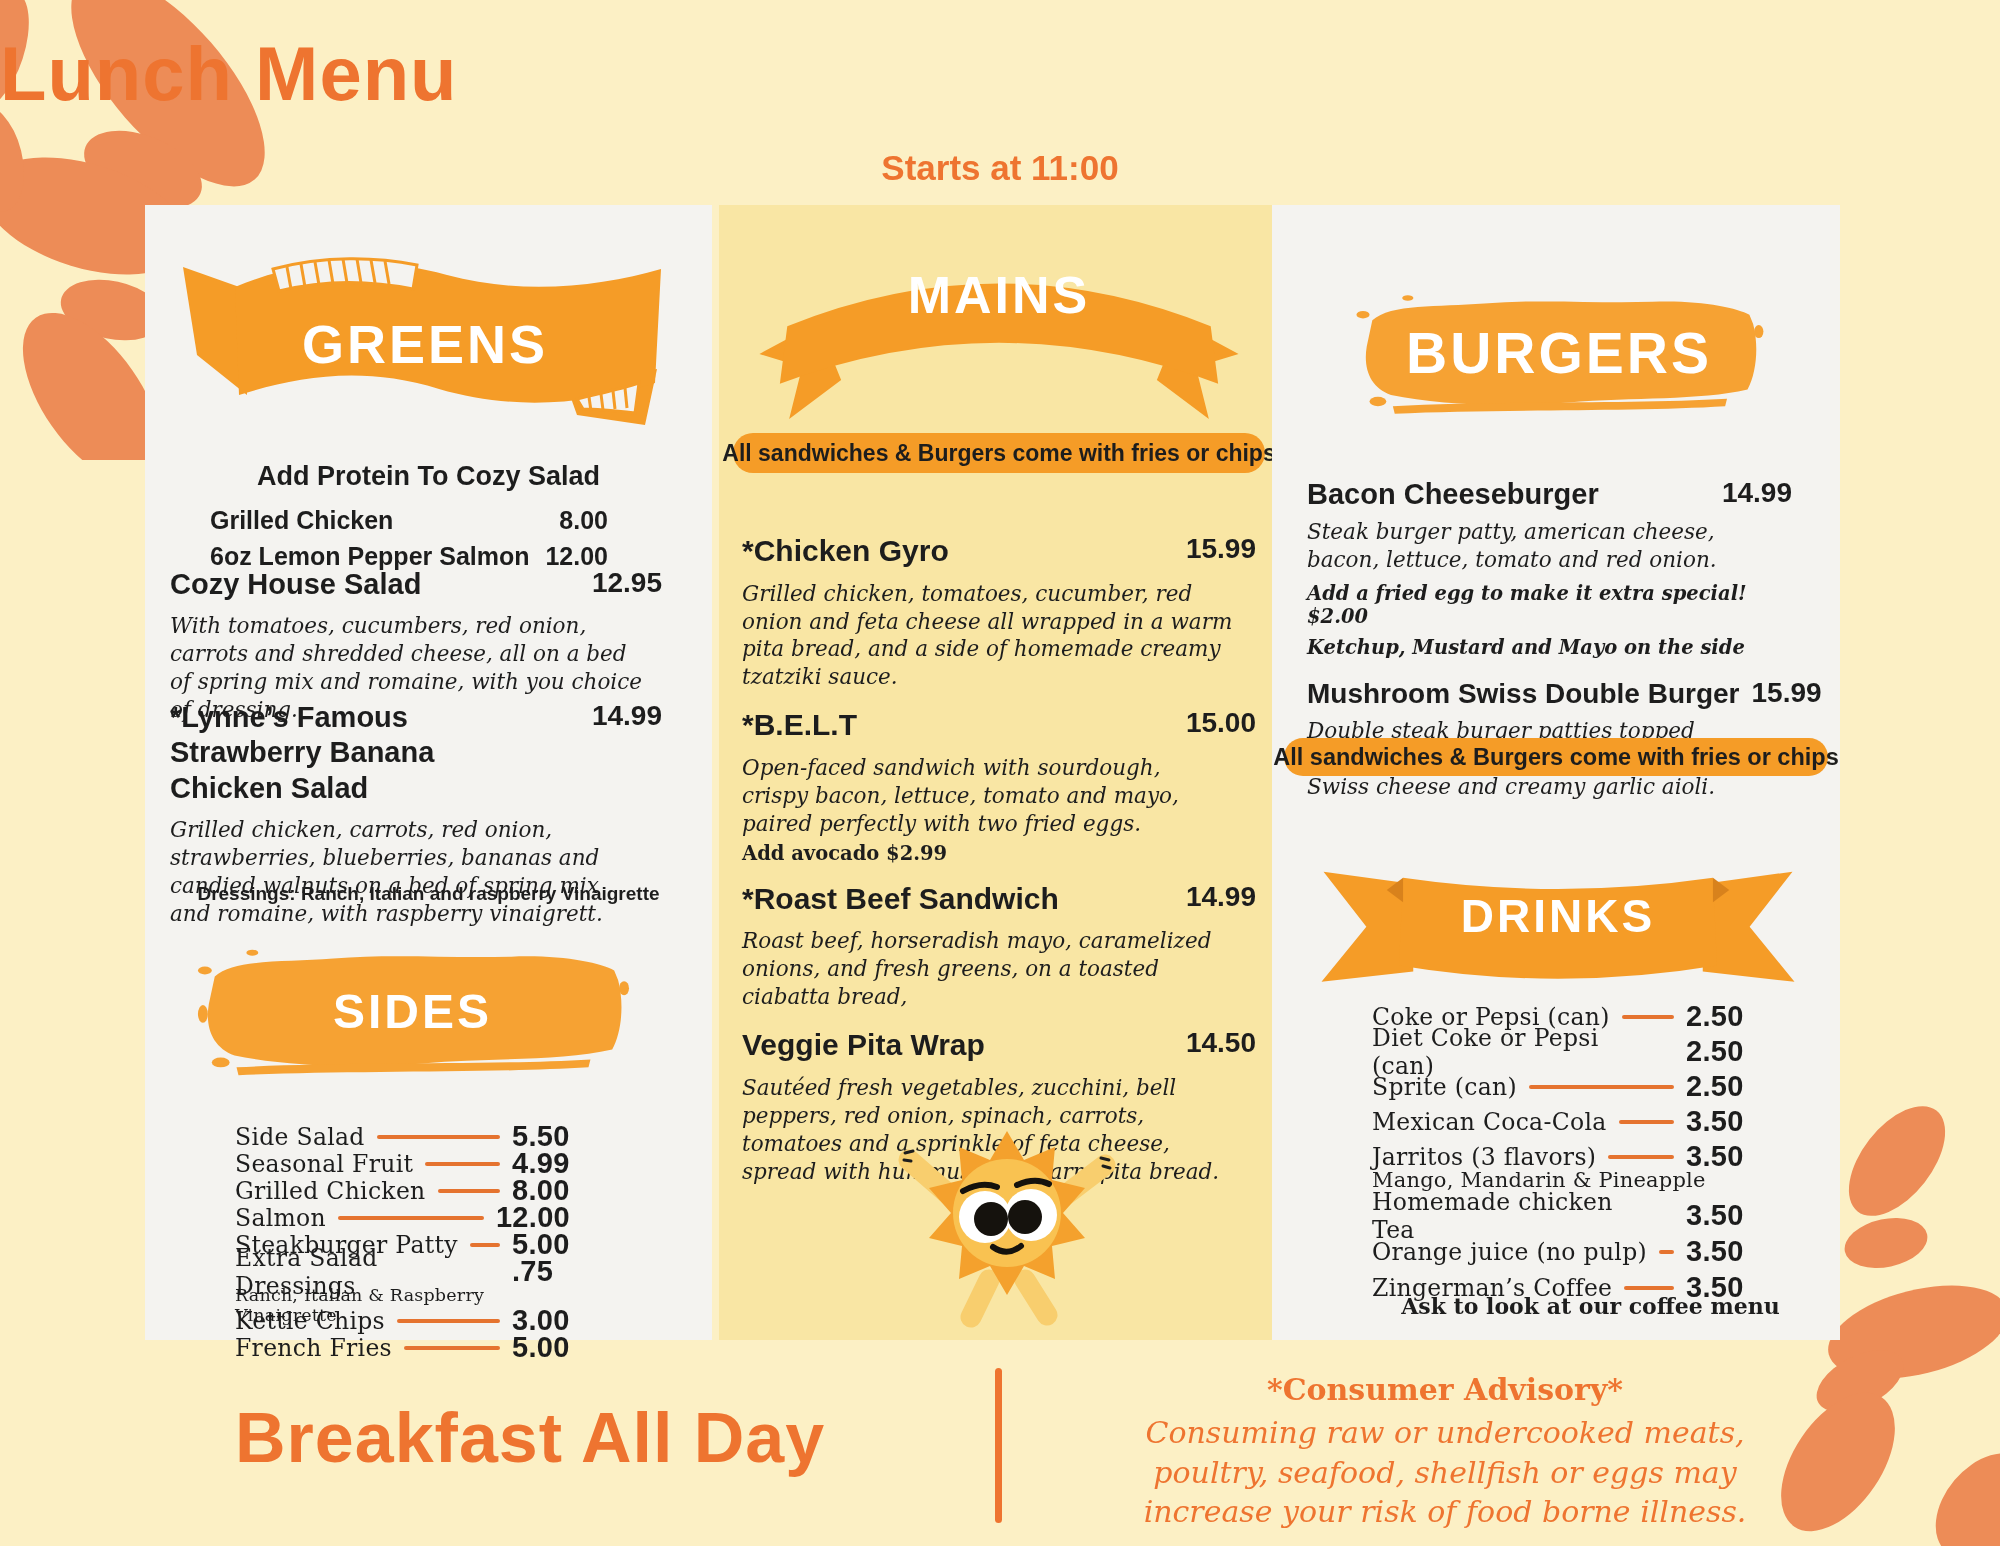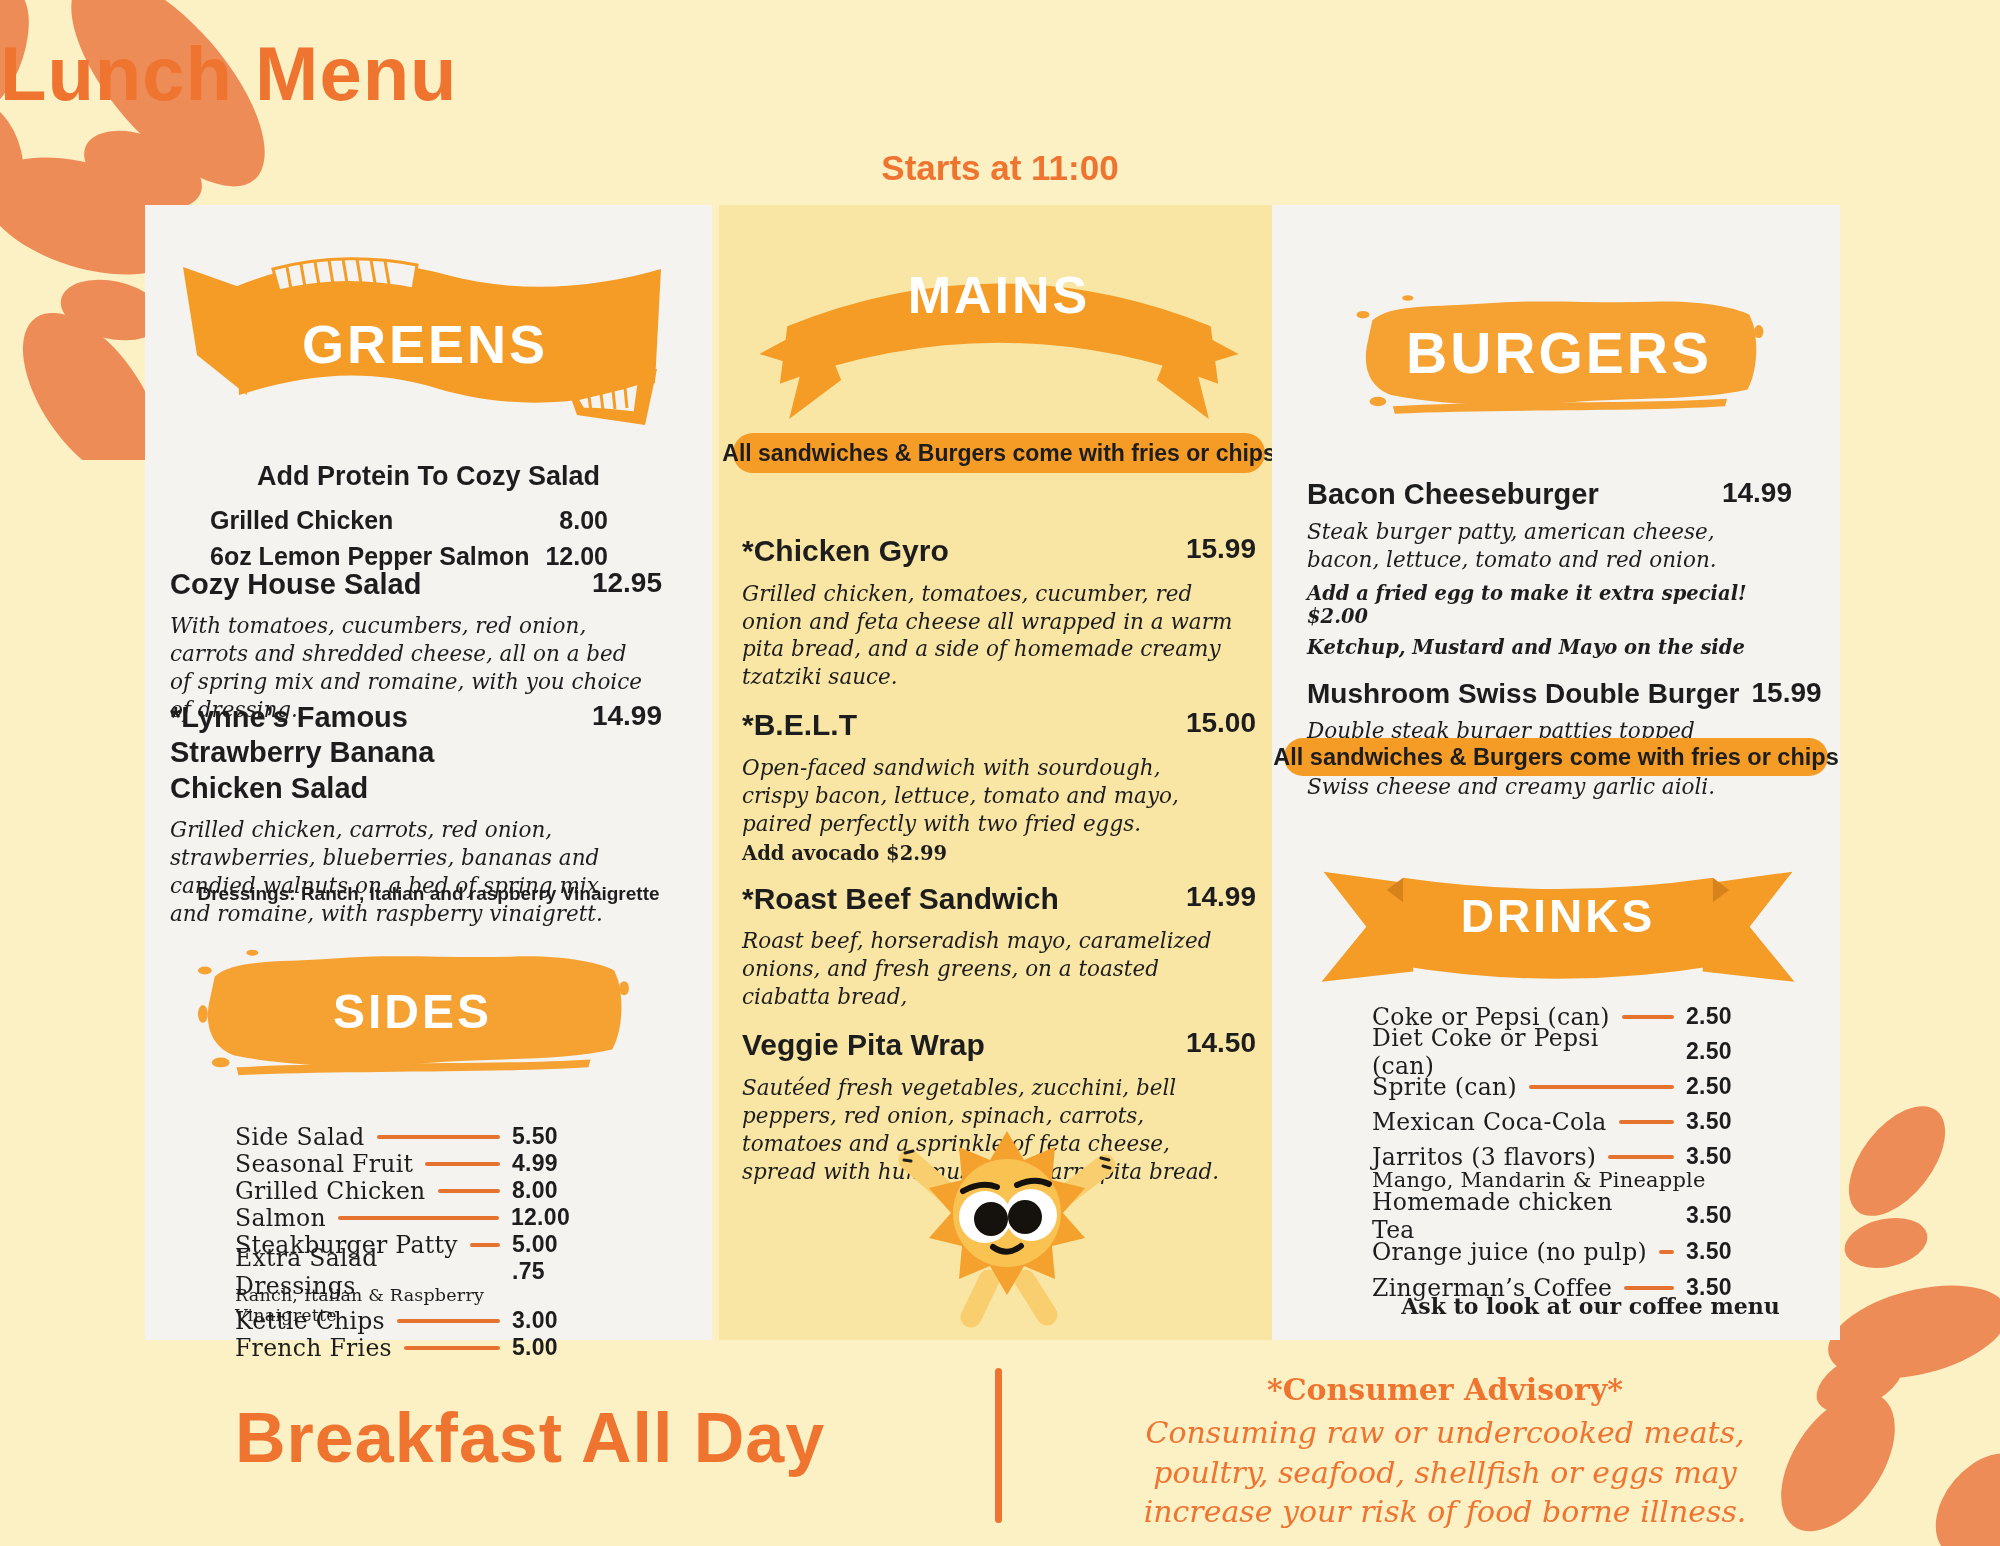--- a/index.html
+++ b/index.html
@@ -17,21 +17,21 @@
   .item-name{font-weight:800;font-size:29px;line-height:1.22;}
   .item-price{font-weight:800;font-size:28px;margin-left:auto;padding-left:12px;white-space:nowrap;}
   .desc{font-family:"DejaVu Serif",serif;font-style:italic;font-size:21.5px;line-height:1.3;margin-top:10px;}
   .note-bi{font-family:"DejaVu Serif",serif;font-style:italic;font-weight:bold;font-size:19.5px;margin-top:8px;}
   .note-b{font-family:"DejaVu Serif",serif;font-weight:bold;font-size:19.5px;margin-top:4px;}
   .badge{background:#F59C27;border-radius:22px;display:flex;align-items:center;justify-content:center;
          font-weight:800;font-size:23px;color:#1D1D1D;white-space:nowrap;}
   .plist{display:flex;flex-direction:column;}
   .prow{display:flex;align-items:center;height:27px;font-family:"DejaVu Serif",serif;font-size:23.5px;letter-spacing:0.3px;}
   .prow .leader{flex:1;height:4px;background:#E5732F;border-radius:3px;margin:0 12px;}
-  .prow .pval{font-family:"Liberation Sans",sans-serif;font-weight:800;font-size:23px;min-width:58px;text-align:left;}
+  .prow .pval{font-family:"Liberation Sans",sans-serif;font-weight:800;font-size:29px;min-width:58px;text-align:left;}
   .psub{font-family:"DejaVu Serif",serif;font-size:17.5px;height:22px;line-height:20px;letter-spacing:0.2px;}
   .addp-row{display:flex;font-weight:800;font-size:25px;margin-top:7px;}
   .addp-price{margin-left:auto;}
   .foot-orange{color:#EE7430;}
 </style>
 </head>
 <body>
 
 <div class="page">
 

